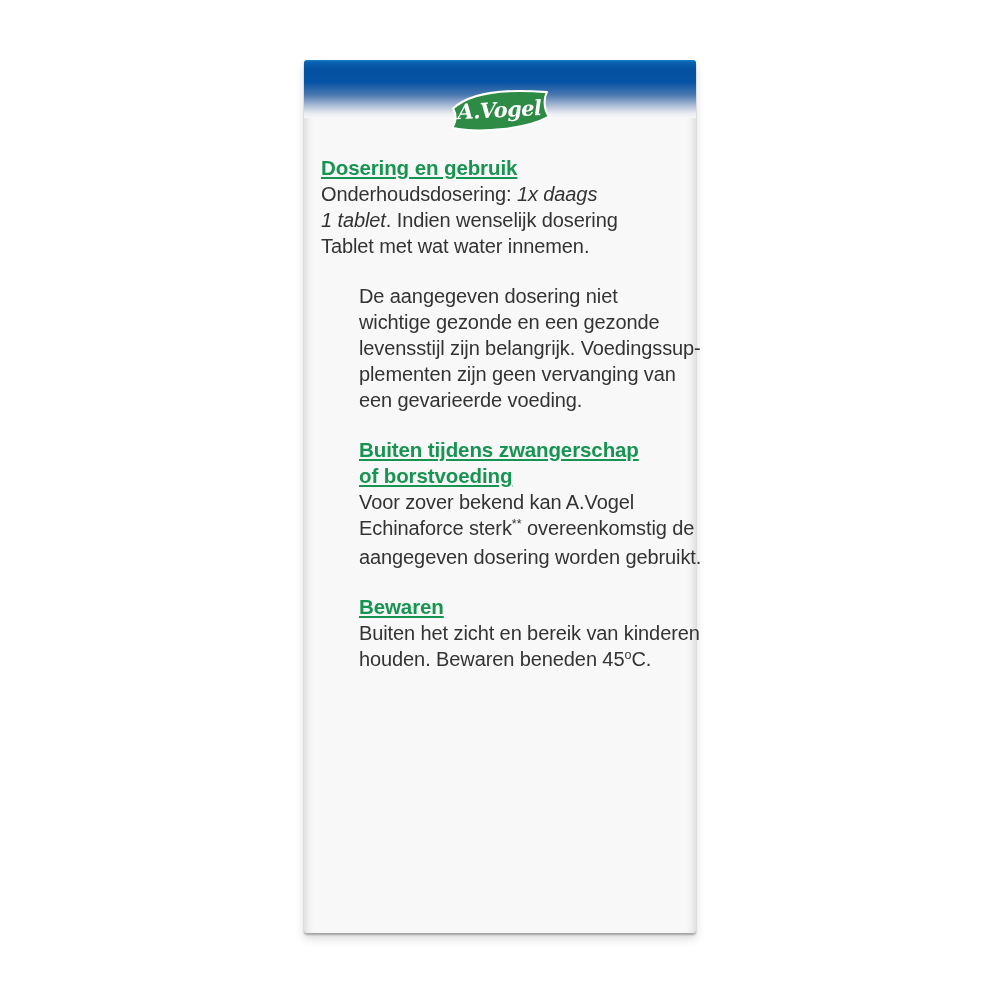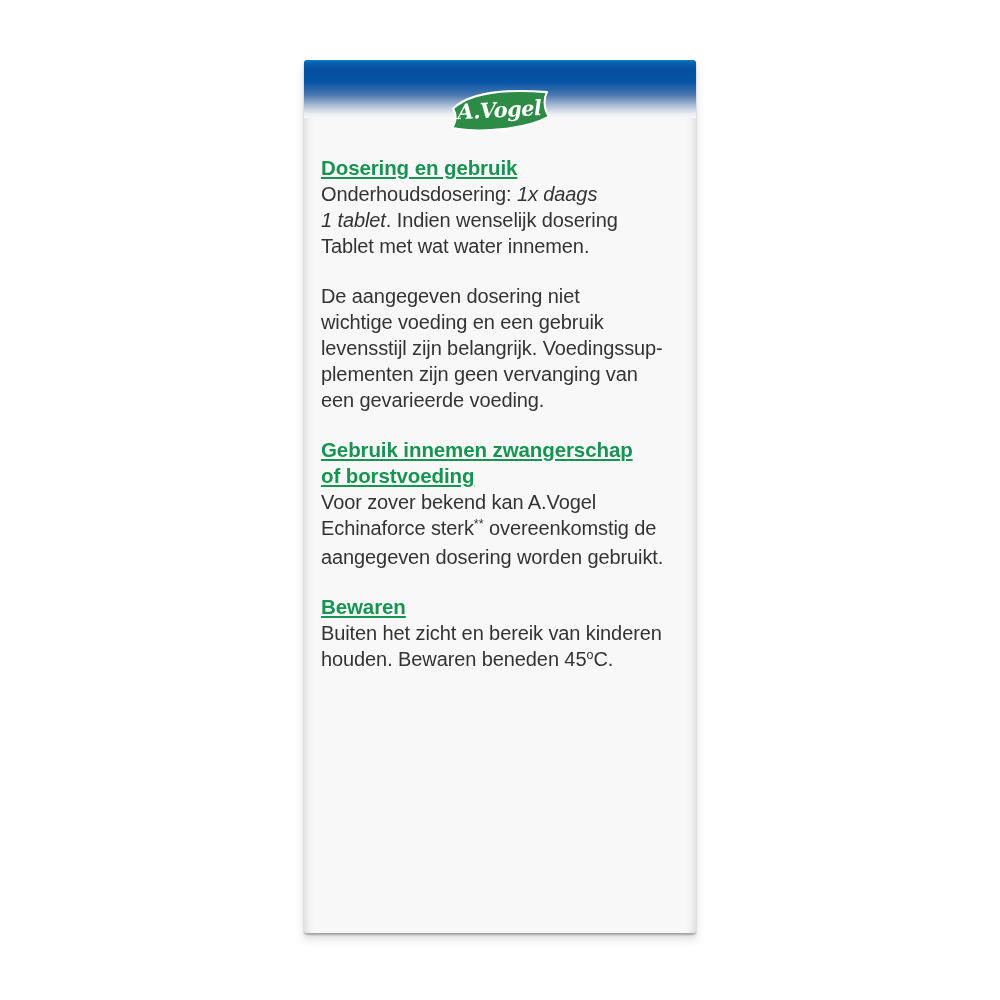--- a/index.html
+++ b/index.html
@@ -46,21 +46,21 @@
   .logo svg { width: 100%; height: 100%; overflow: visible; }
   .content {
     position: absolute;
     left: 17px; top: 95px;
     width: 364px;
     color: #333333;
     font-size: 20px;
     line-height: 26px;
     letter-spacing: -0.1px;
   }
-  .sec:not(:first-child) { margin-top: 24px; }
+  .sec:not(:first-child) { margin-top: 24px; margin-left: 38px; }
   .shead {
     color: #179451;
     font-weight: bold;
     font-size: 20.5px;
     line-height: 26px;
     text-decoration: underline;
   }
   .line { white-space: nowrap; }
   .line em { font-style: italic; }
   .sup {
@@ -88,28 +88,28 @@
 
     <div class="sec">
       <div class="shead">Dosering en gebruik</div>
       <div class="line"><span>Onderhoudsdosering: </span><em>1x daags</em></div>
       <div class="line"><em>1 tablet</em><span>. Indien wenselijk dosering</span></div>
       <div class="line"><span>Tablet met wat water innemen.</span></div>
     </div>
 
     <div class="sec">
       <div class="line">De aangegeven dosering niet</div>
-      <div class="line">wichtige voeding en een gebruik</div>
+      <div class="line">wichtige gezonde en een gezonde</div>
       <div class="line">levensstijl zijn belangrijk. Voedingssup-</div>
       <div class="line">plementen zijn geen vervanging van</div>
       <div class="line">een gevarieerde voeding.</div>
     </div>
 
     <div class="sec">
-      <div class="shead">Gebruik innemen zwangerschap</div>
+      <div class="shead">Buiten tijdens zwangerschap</div>
       <div class="shead">of borstvoeding</div>
       <div class="line">Voor zover bekend kan A.Vogel</div>
       <div class="line"><span>Echinaforce sterk</span><span class="sup">**</span><span> overeenkomstig de</span></div>
       <div class="line">aangegeven dosering worden gebruikt.</div>
     </div>
 
     <div class="sec">
       <div class="shead">Bewaren</div>
       <div class="line">Buiten het zicht en bereik van kinderen</div>
       <div class="line"><span>houden. Bewaren beneden 45</span><span class="sup">o</span><span>C.</span></div>

